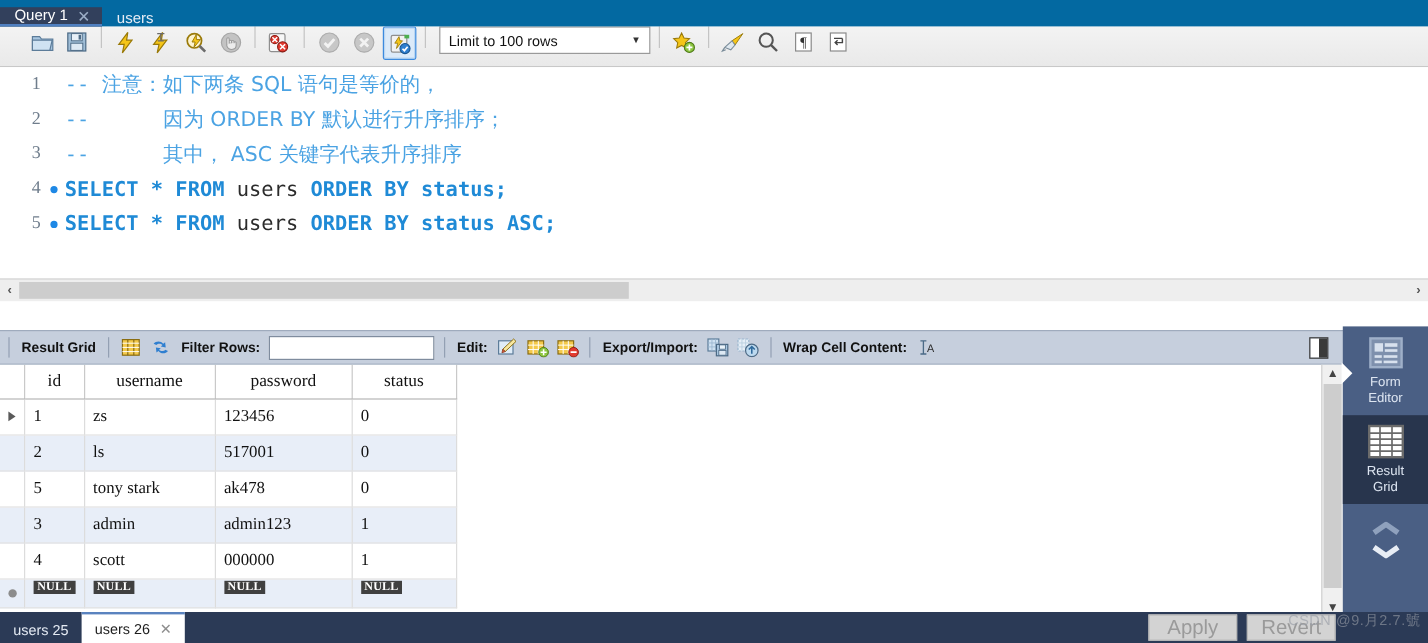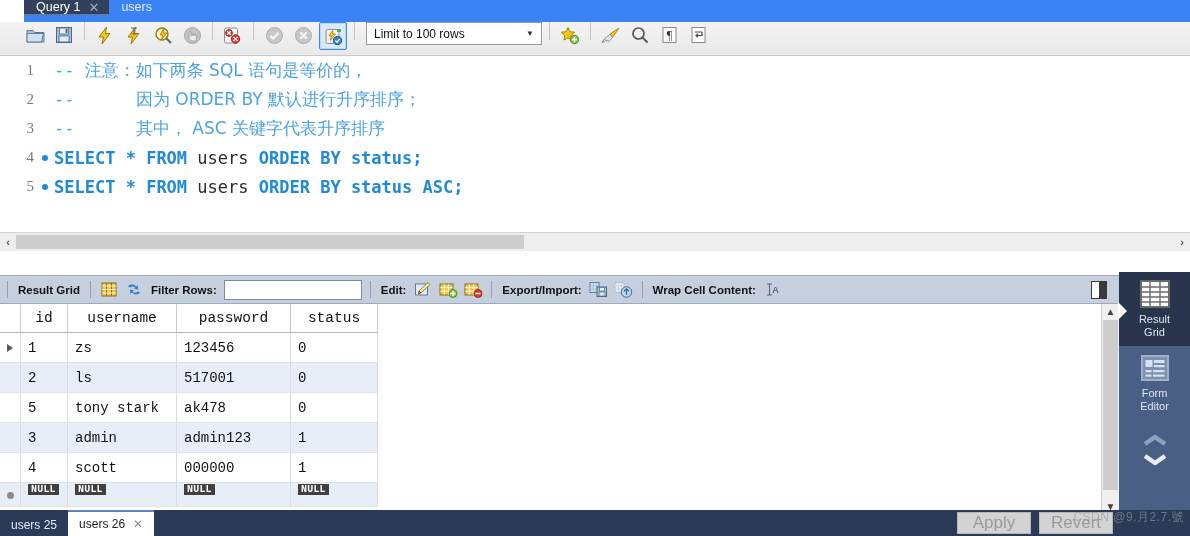--- a/index.html
+++ b/index.html
@@ -11,25 +11,24 @@
     font-family: "Liberation Sans", sans-serif;
     font-size: 12px;
     color: #1a1a1a;
     overflow: hidden;
     position: relative;
   }
 
   
   .tabbar {
     height: 22px;
-    background: #3b82f6;
+    background: #0369a1;
     display: flex;
-    align-items: flex-start;
+    align-items: flex-end;
     position: relative;
-    margin-left: 24px;
   }
   .tab {
     display: flex; align-items: center;
     padding: 0 10px 0 12px;
     color: #dfe6f0;
     font-size: 12.5px;
     gap: 8px;
     user-select: none;
   }
   .tab.active {
@@ -168,21 +167,21 @@
   .gridwrap {
     position: relative;
     height: 211px;
     background: #ffffff;
     display: flex;
   }
   .gridscroll { flex: 1; overflow: hidden; }
   table.grid {
     border-collapse: collapse;
     font-size: 14px;
-    font-family: Liberation Mono, monospace;
+    font-family: Liberation Serif, serif;
   }
   table.grid th {
     background: #ffffff;
     border-right: 1px solid #c9c9c9;
     border-bottom: 1px solid #b6b6b6;
     font-weight: normal;
     font-size: 14.5px;
     height: 28px;
     padding: 0 8px;
     text-align: center;
@@ -667,49 +666,49 @@
       <div class="vs-thumb"></div>
     </div>
     <div class="vs-arrow">▼</div>
   </div>
   <div style="width:71px;flex:none"></div>
 </div>
 
 <div class="sidebar">
   <div class="sb-pointer"></div>
 
-  <div class="sb-item active">
-    <span class="sb-glyph">
-      <svg width="32" height="30" viewBox="0 0 32 30">
-        <rect x="2" y="2" width="28" height="26" fill="#ffffff" stroke="#6b6b6b" stroke-width="2"></rect>
-        <path d="M2 8h28M2 13h28M2 18h28M2 23h28" stroke="#6b6b6b" stroke-width="1.4"></path>
-        <path d="M11 2v26M21 2v26" stroke="#6b6b6b" stroke-width="1.4"></path>
-      </svg>
-    </span>
-    <span>Result</span>
-    <span>Grid</span>
-  </div>
-
   <div class="sb-item">
     <span class="sb-glyph">
       <svg width="32" height="30" viewBox="0 0 32 30">
         <rect x="3" y="3" width="26" height="24" fill="#7e90ad" stroke="#9fb0c9" stroke-width="2"></rect>
         <rect x="6.5" y="7" width="7" height="7" fill="#d8e1ee"></rect>
         <rect x="15" y="7" width="10.5" height="3" fill="#d8e1ee"></rect>
         <rect x="15" y="12" width="10.5" height="2.2" fill="#d8e1ee"></rect>
         <rect x="6.5" y="17" width="6" height="2.2" fill="#d8e1ee"></rect>
         <rect x="14" y="17" width="11.5" height="2.2" fill="#d8e1ee"></rect>
         <rect x="6.5" y="21.5" width="6" height="2.2" fill="#d8e1ee"></rect>
         <rect x="14" y="21.5" width="11.5" height="2.2" fill="#d8e1ee"></rect>
       </svg>
     </span>
     <span>Form</span>
     <span>Editor</span>
   </div>
 
+  <div class="sb-item active">
+    <span class="sb-glyph">
+      <svg width="32" height="30" viewBox="0 0 32 30">
+        <rect x="2" y="2" width="28" height="26" fill="#ffffff" stroke="#6b6b6b" stroke-width="2"></rect>
+        <path d="M2 8h28M2 13h28M2 18h28M2 23h28" stroke="#6b6b6b" stroke-width="1.4"></path>
+        <path d="M11 2v26M21 2v26" stroke="#6b6b6b" stroke-width="1.4"></path>
+      </svg>
+    </span>
+    <span>Result</span>
+    <span>Grid</span>
+  </div>
+
   <div class="sb-chevrons">
     <span>
       <svg width="26" height="14" viewBox="0 0 26 14">
           <path d="M3 10 13 3l10 7" stroke="#8fa1bd" stroke-width="4.5" fill="none" stroke-linejoin="round"></path>
         </svg>
     </span>
     <span>
       <svg width="26" height="14" viewBox="0 0 26 14">
           <path d="M3 4 13 11l10-7" stroke="#e8edf5" stroke-width="4.5" fill="none" stroke-linejoin="round"></path>
         </svg>

